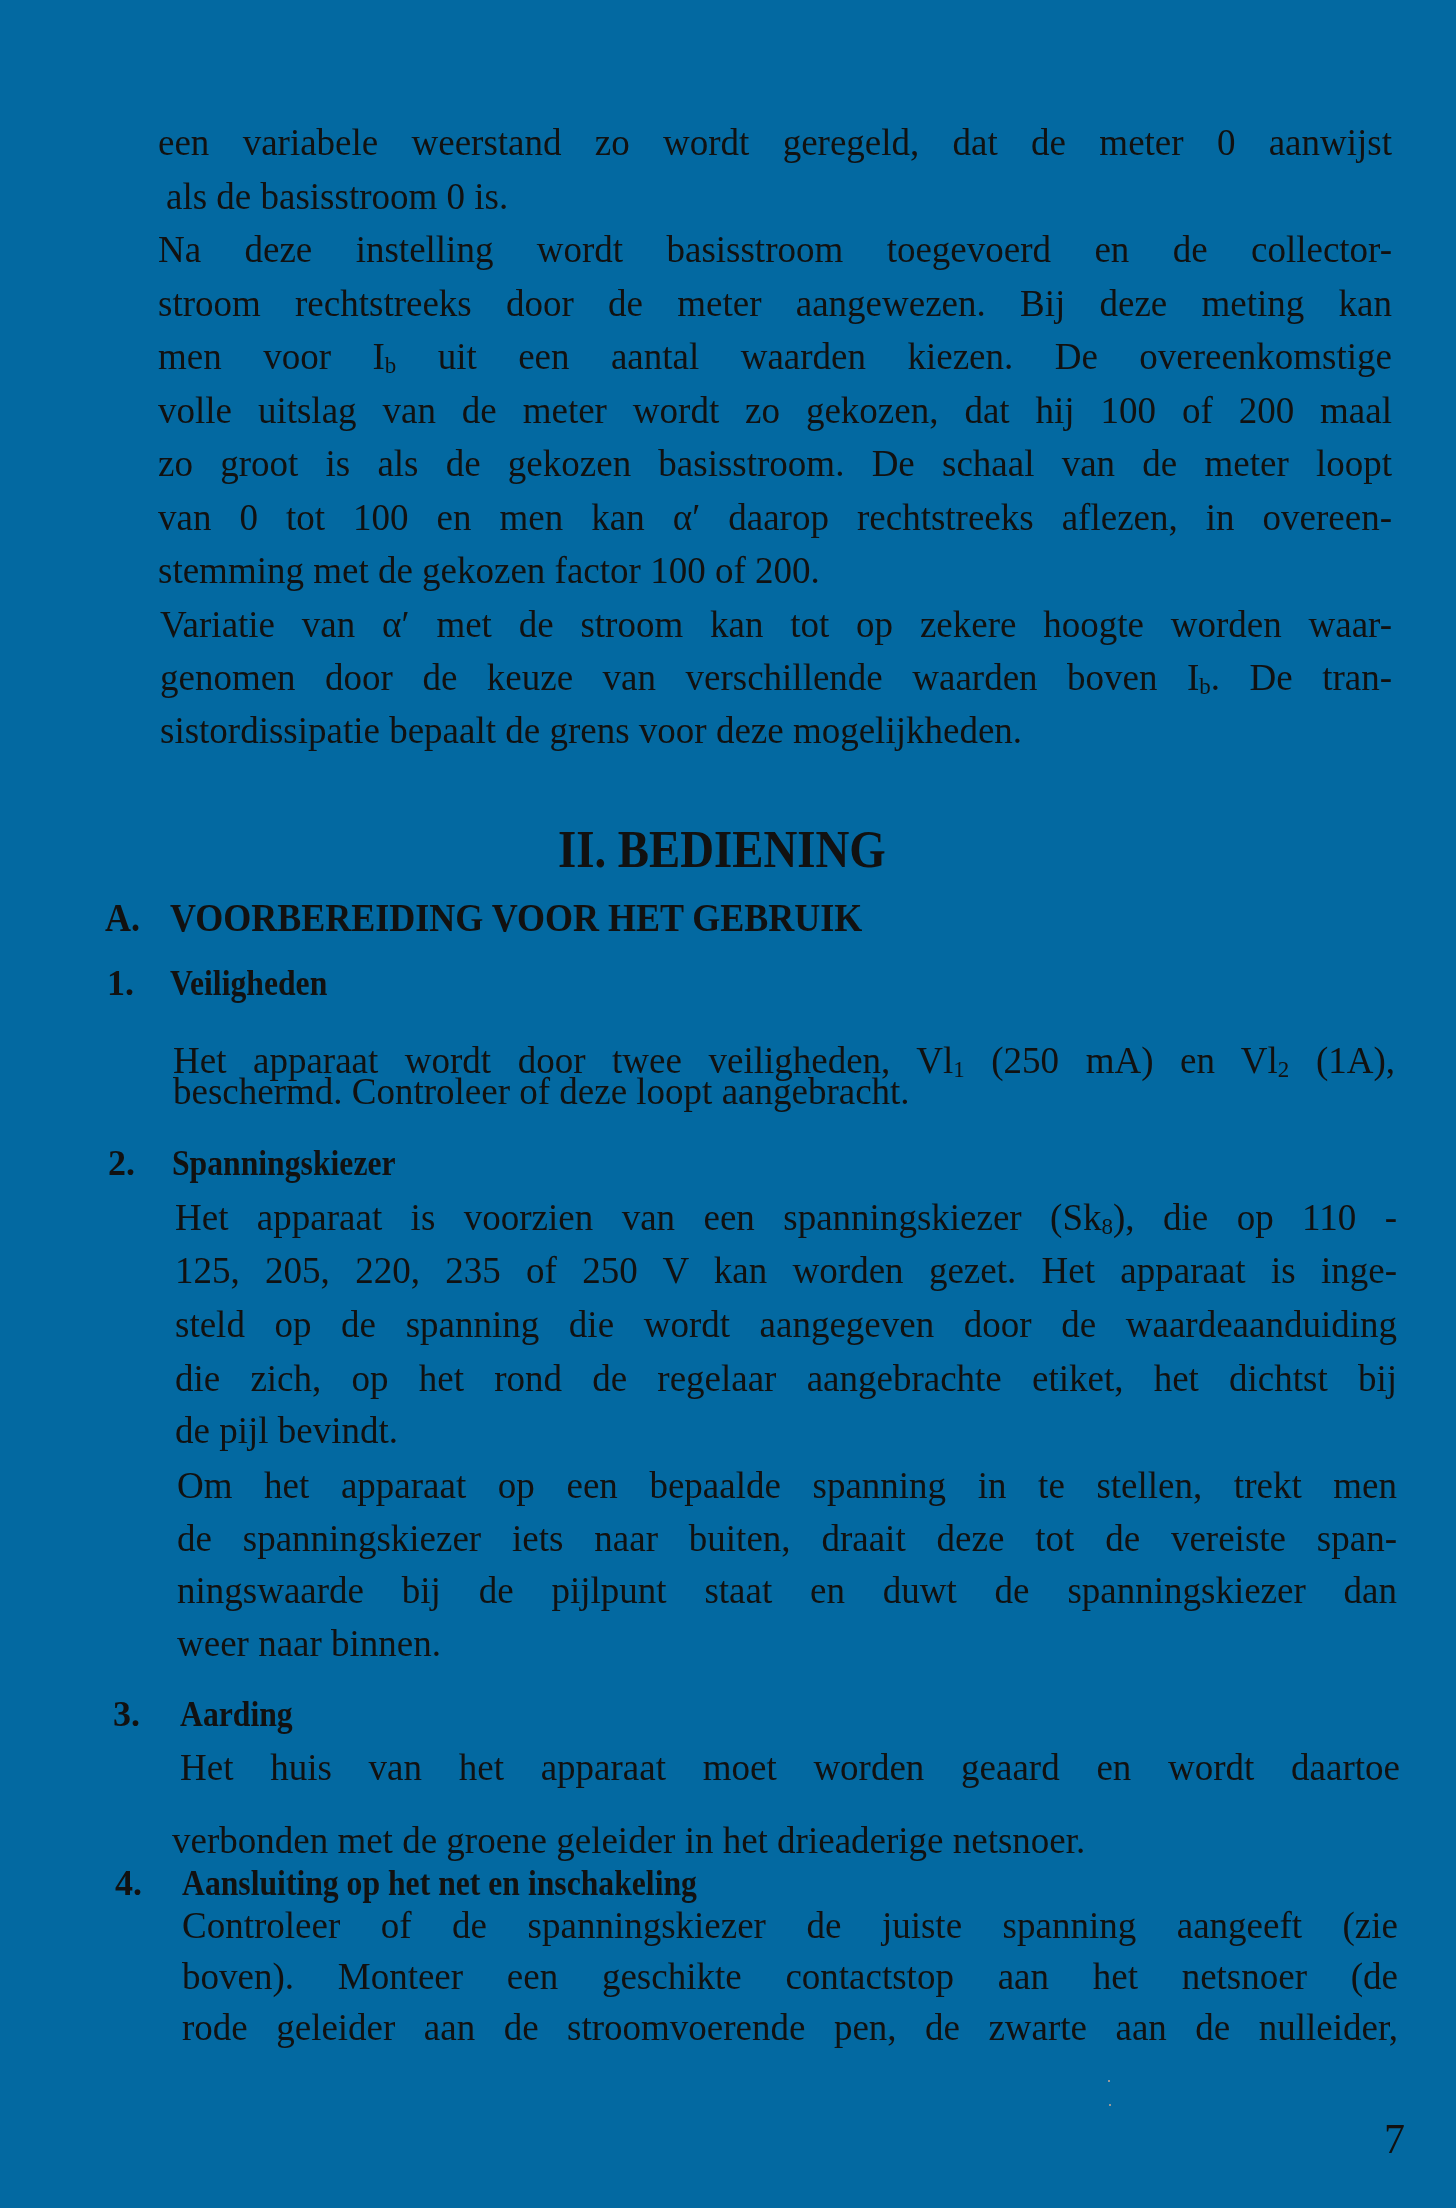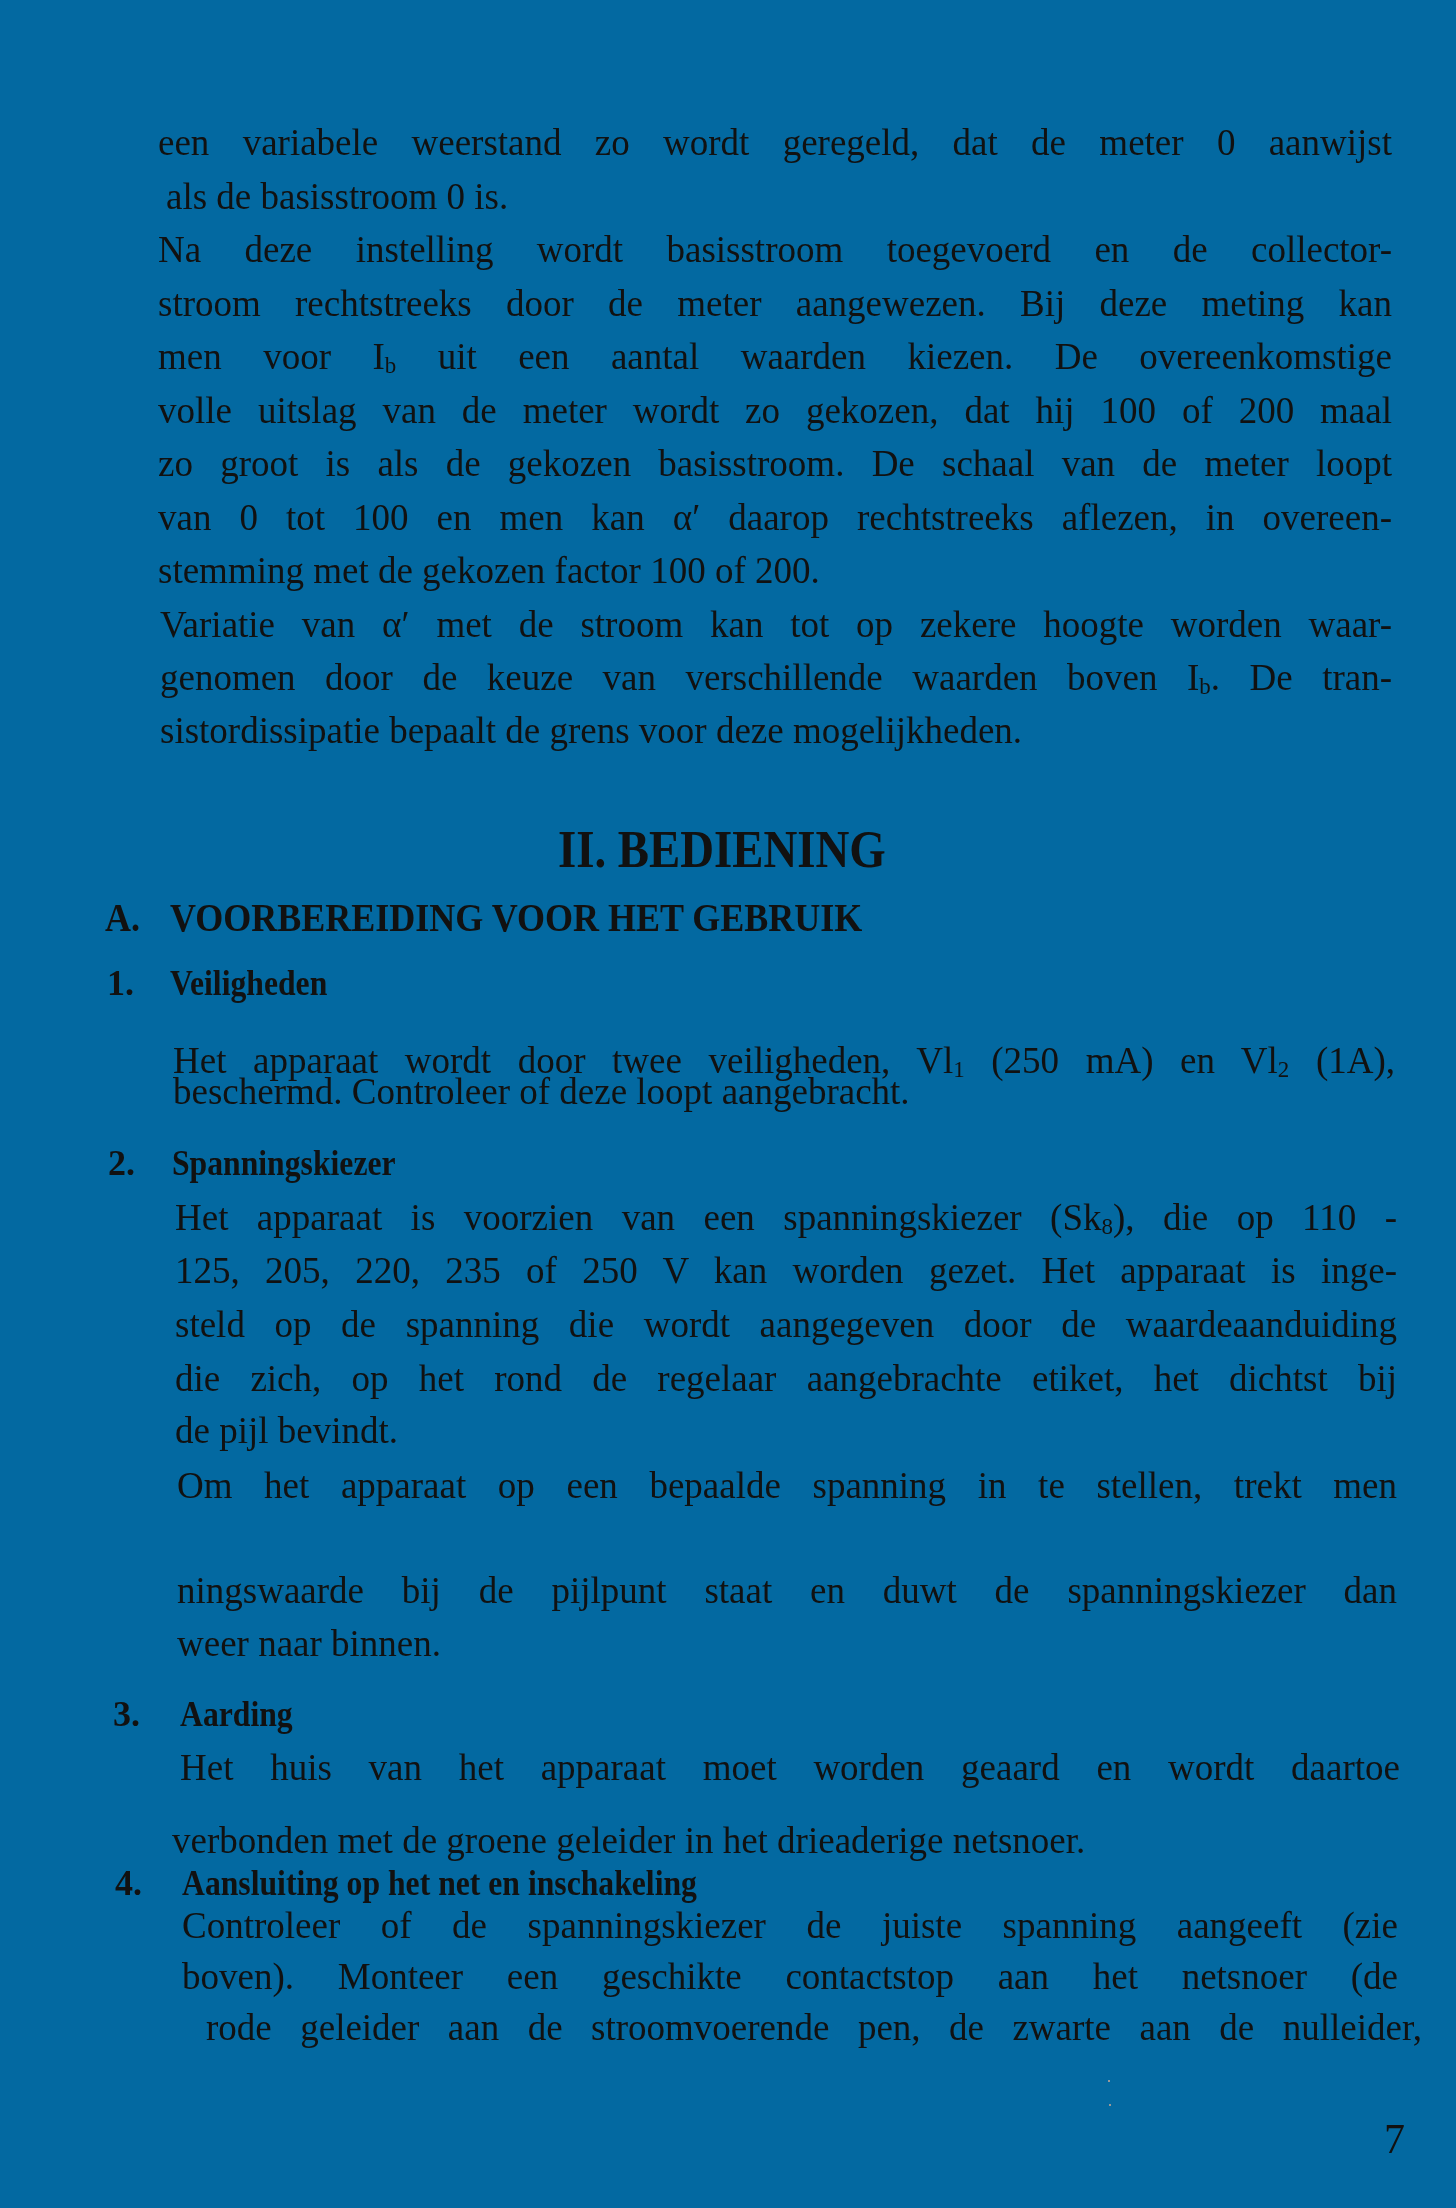--- a/index.html
+++ b/index.html
@@ -124,31 +124,32 @@
   <div class="item-num" style="left:108px; top:1145px;">2.</div>
   <div class="item-title" style="left:172px; top:1145px;">Spanningskiezer</div>
   <div class="line justify" style="left:175px; top:1199px; width:1222px;">
     <span>Het apparaat is voorzien van een spanningskiezer (Sk</span><sub class="s">8</sub><span>), die op 110 -</span>
   </div>
   <div class="line justify" style="left:175px; top:1252px; width:1222px;">125, 205, 220, 235 of 250 V kan worden gezet. Het apparaat is inge-</div>
   <div class="line justify" style="left:175px; top:1306px; width:1222px;">steld op de spanning die wordt aangegeven door de waardeaanduiding</div>
   <div class="line justify" style="left:175px; top:1360px; width:1222px;">die zich, op het rond de regelaar aangebrachte etiket, het dichtst bij</div>
   <div class="line" style="left:175px; top:1412px;">de pijl bevindt.</div>
   <div class="line justify" style="left:177px; top:1467px; width:1220px;">Om het apparaat op een bepaalde spanning in te stellen, trekt men</div>
+  <div class="line justify" style="left:177px; top:1520px; width:1220px;">de spanningskiezer iets naar buiten, draait deze tot de vereiste span-</div>
   <div class="line justify" style="left:177px; top:1572px; width:1220px;">ningswaarde bij de pijlpunt staat en duwt de spanningskiezer dan</div>
   <div class="line" style="left:177px; top:1625px;">weer naar binnen.</div>
 
   <div class="item-num" style="left:113px; top:1696px;">3.</div>
   <div class="item-title" style="left:180px; top:1696px;">Aarding</div>
   <div class="line justify" style="left:180px; top:1749px; width:1220px;">Het huis van het apparaat moet worden geaard en wordt daartoe</div>
   <div class="line" style="left:172px; top:1800px;margin-top:22px;">verbonden met de groene geleider in het drieaderige netsnoer.</div>
 
   <div class="item-num" style="left:115px; top:1865px;">4.</div>
   <div class="item-title" style="left:182px; top:1865px;">Aansluiting op het net en inschakeling</div>
   <div class="line justify" style="left:182px; top:1907px; width:1216px;">Controleer of de spanningskiezer de juiste spanning aangeeft (zie</div>
   <div class="line justify" style="left:182px; top:1958px; width:1216px;">boven). Monteer een geschikte contactstop aan het netsnoer (de</div>
-  <div class="line justify" style="left:182px; top:2009px; width:1216px;margin-left:24px;">rode geleider aan de stroomvoerende pen, de zwarte aan de nulleider,</div>
+  <div class="line justify" style="left:182px; top:2009px; width:1216px;">rode geleider aan de stroomvoerende pen, de zwarte aan de nulleider,</div>
 
   <div class="speck" style="left:1108px; top:2080px;"></div>
   <div class="speck" style="left:1109px; top:2104px;"></div>
 
   <div class="page-number" style="left:1384px; top:2118px;">7</div>
 </div>
 
 </body></html>

